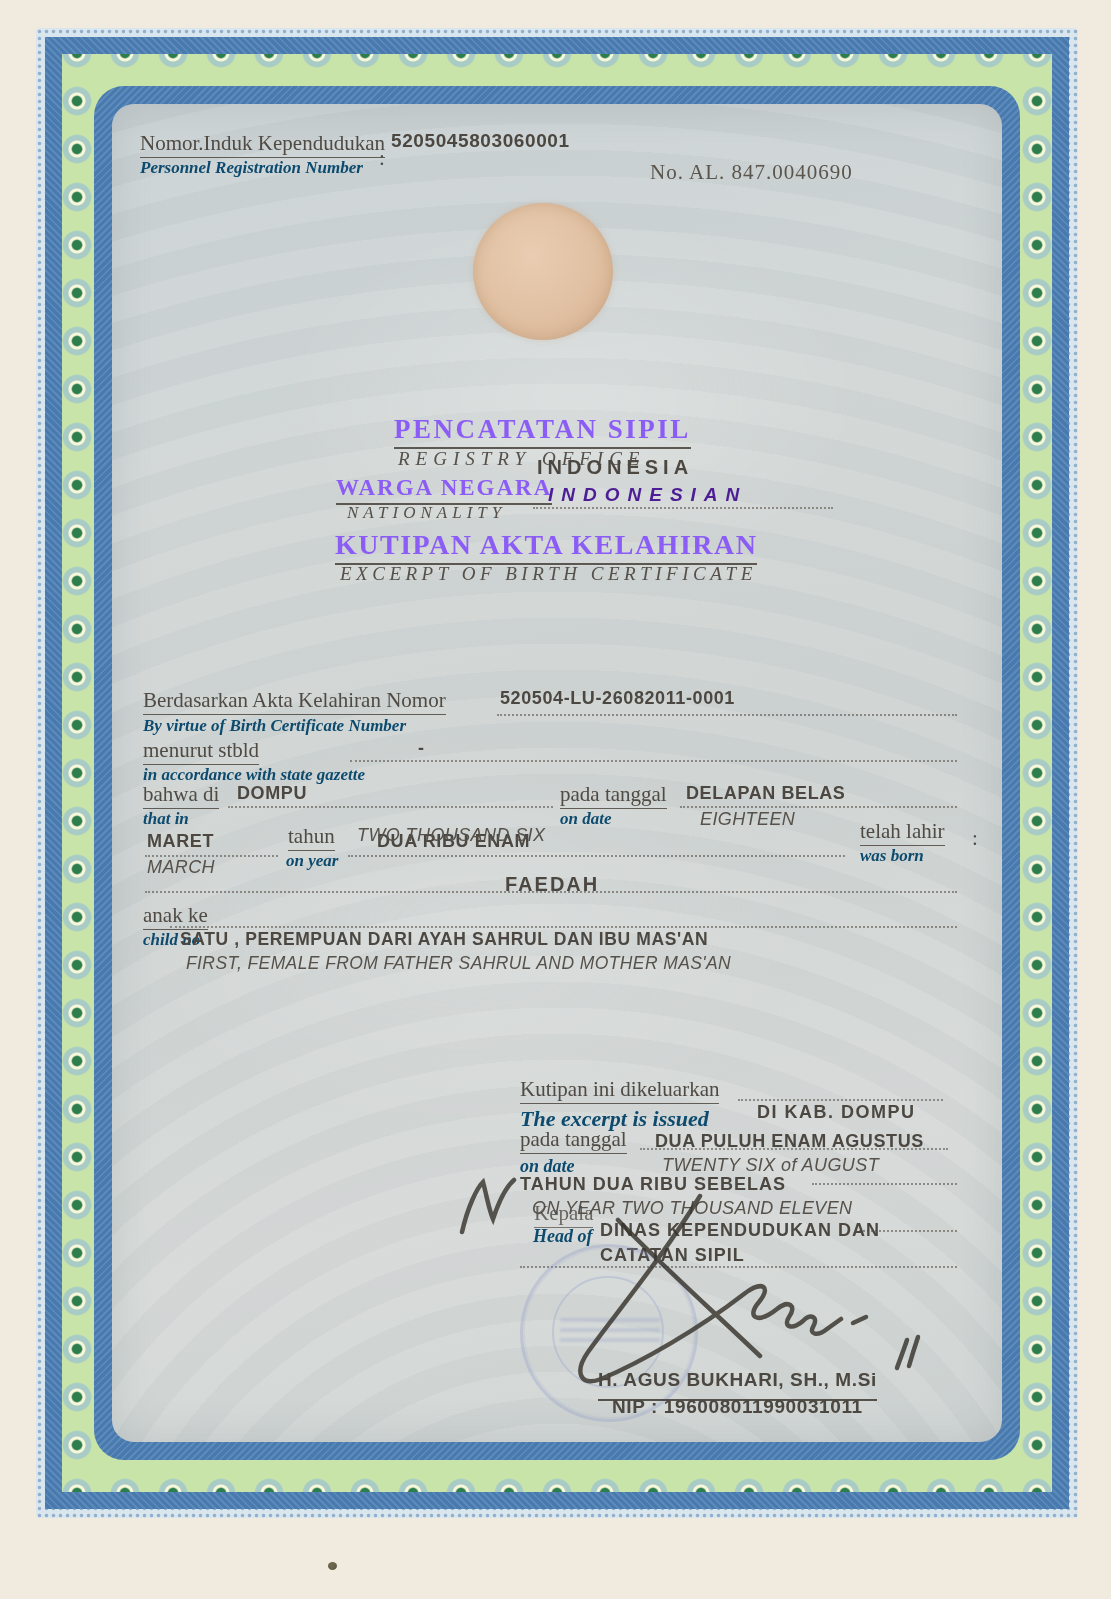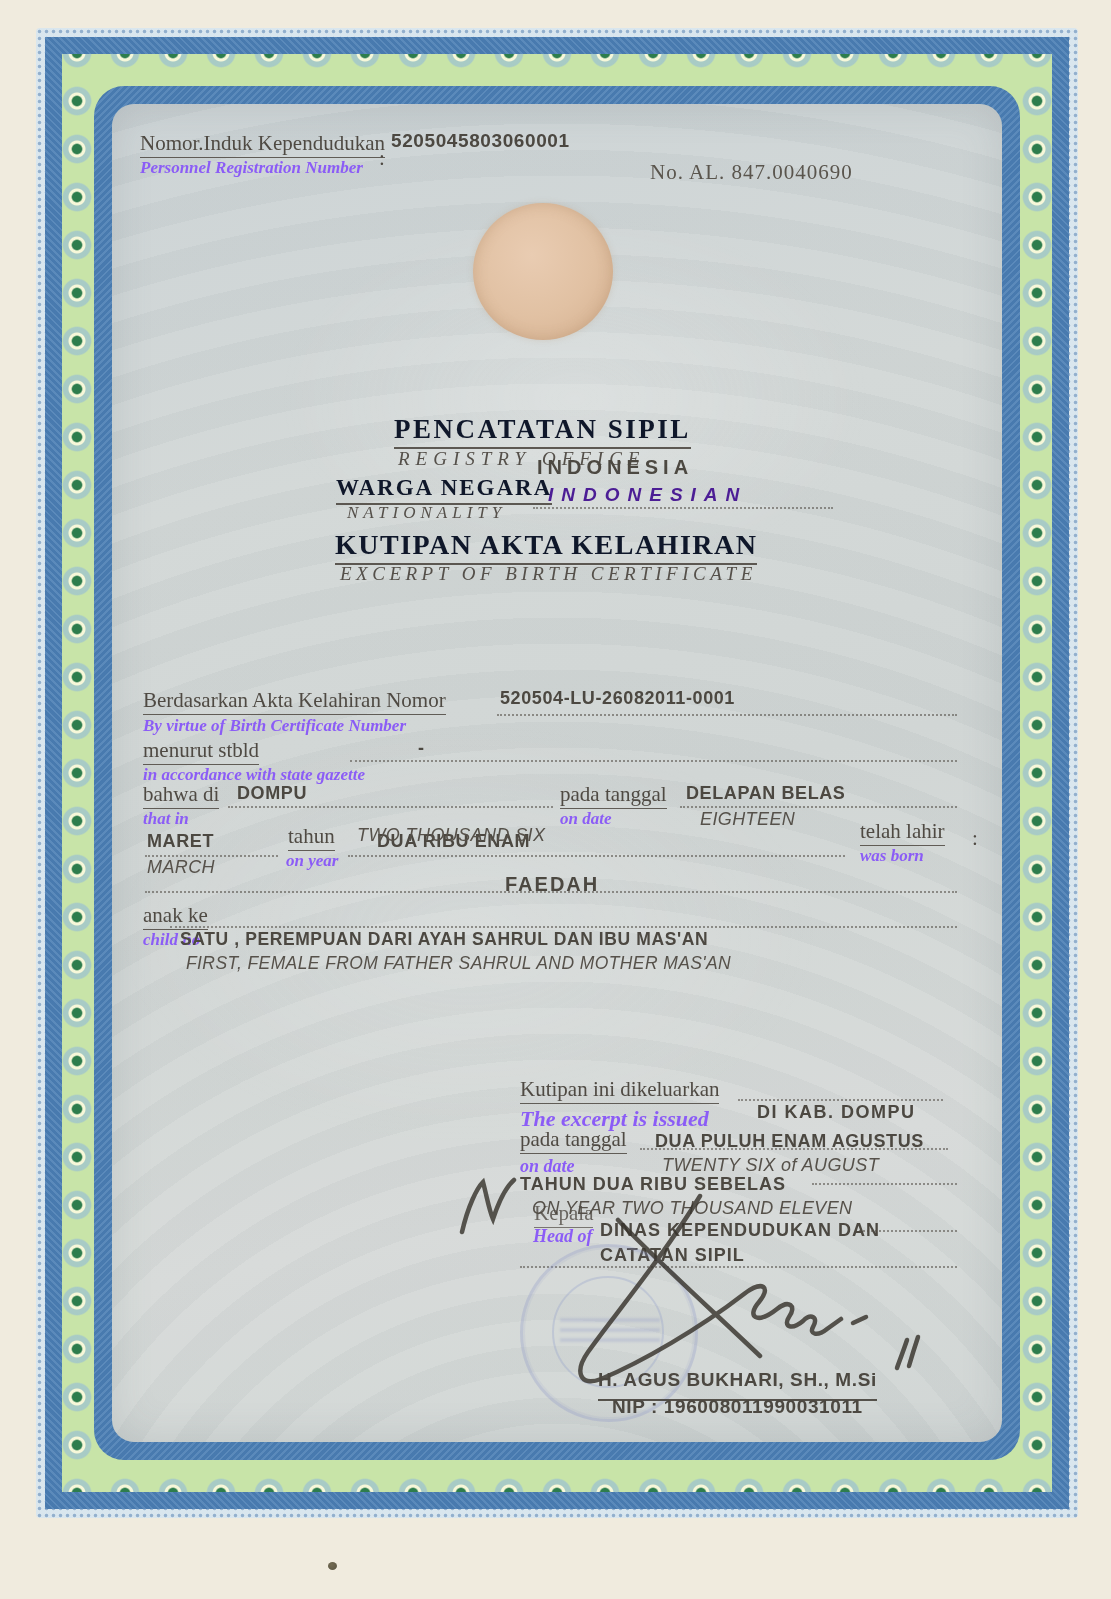--- a/index.html
+++ b/index.html
@@ -34,26 +34,26 @@
       radial-gradient(ellipse 500px 300px at 40% 62%, rgba(255,255,255,.14), rgba(255,255,255,0) 70%),
       repeating-radial-gradient(circle at 50% 120%, rgba(255,255,255,.05) 0 26px, rgba(140,150,155,.05) 26px 52px);}
   
   .seal{position:absolute;left:473px;top:203px;width:140px;height:137px;border-radius:50%;
     background:radial-gradient(circle at 42% 38%, #e9ccb2 0%, #e1c1a3 52%, #d8b595 84%, #d2ae8e 100%);
     box-shadow:inset 0 0 14px rgba(150,110,75,.28), 0 0 6px rgba(180,150,120,.25);}
   
   .t{position:absolute;white-space:nowrap;color:#504b44;}
   .lbl{font-size:21px;color:#4f4a43;}
   .ul{border-bottom:1.8px solid rgba(76,71,63,.85);padding-bottom:1px;}
-  .len{font-size:17px;font-style:italic;font-weight:bold;color:#8b5cf6;}
+  .len{font-size:17px;font-style:italic;font-weight:bold;color:#0c4a6e;}
   .typed{font-family:"Liberation Sans", sans-serif;font-weight:bold;font-size:18px;
     letter-spacing:.6px;color:#4c4841;}
   .typed-i{font-family:"Liberation Sans", sans-serif;font-style:italic;font-size:18px;
     color:#56514a;letter-spacing:.4px;}
-  .h-big{font-weight:bold;font-size:27px;letter-spacing:2.5px;color:#0f172a;
+  .h-big{font-weight:bold;font-size:27px;letter-spacing:2.5px;color:#8b5cf6;
     border-bottom:2.5px solid rgba(70,65,58,.85);padding-bottom:2px;}
   .h-sp{font-style:italic;font-size:19px;letter-spacing:6px;color:#55504a;}
   .dots{position:absolute;height:0;border-bottom:2.6px dotted rgba(78,73,65,.55);}
   .solid-ul{border-bottom:2.2px solid rgba(62,57,50,.85);padding-bottom:8px;}
   
   .stamp-outer{position:absolute;left:520px;top:1244px;width:172px;height:172px;border-radius:50%;
     border:3px solid rgba(138,150,200,.30);
     box-shadow:inset 0 0 0 2px rgba(138,150,200,.10);filter:blur(.6px);}
   .stamp-inner{position:absolute;left:552px;top:1276px;width:108px;height:108px;border-radius:50%;
     border:2.5px solid rgba(138,150,200,.28);filter:blur(.7px);}

